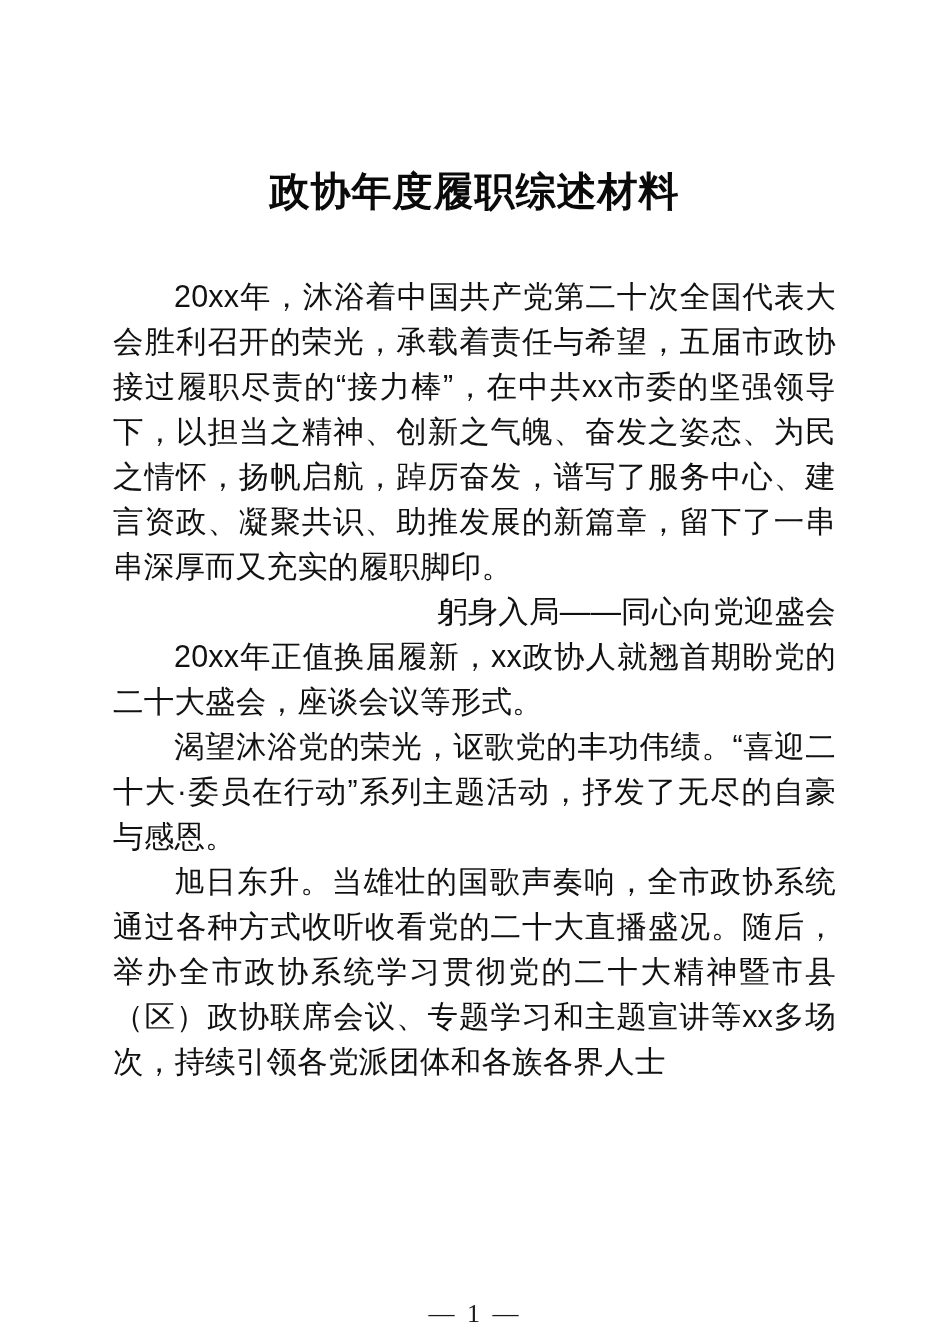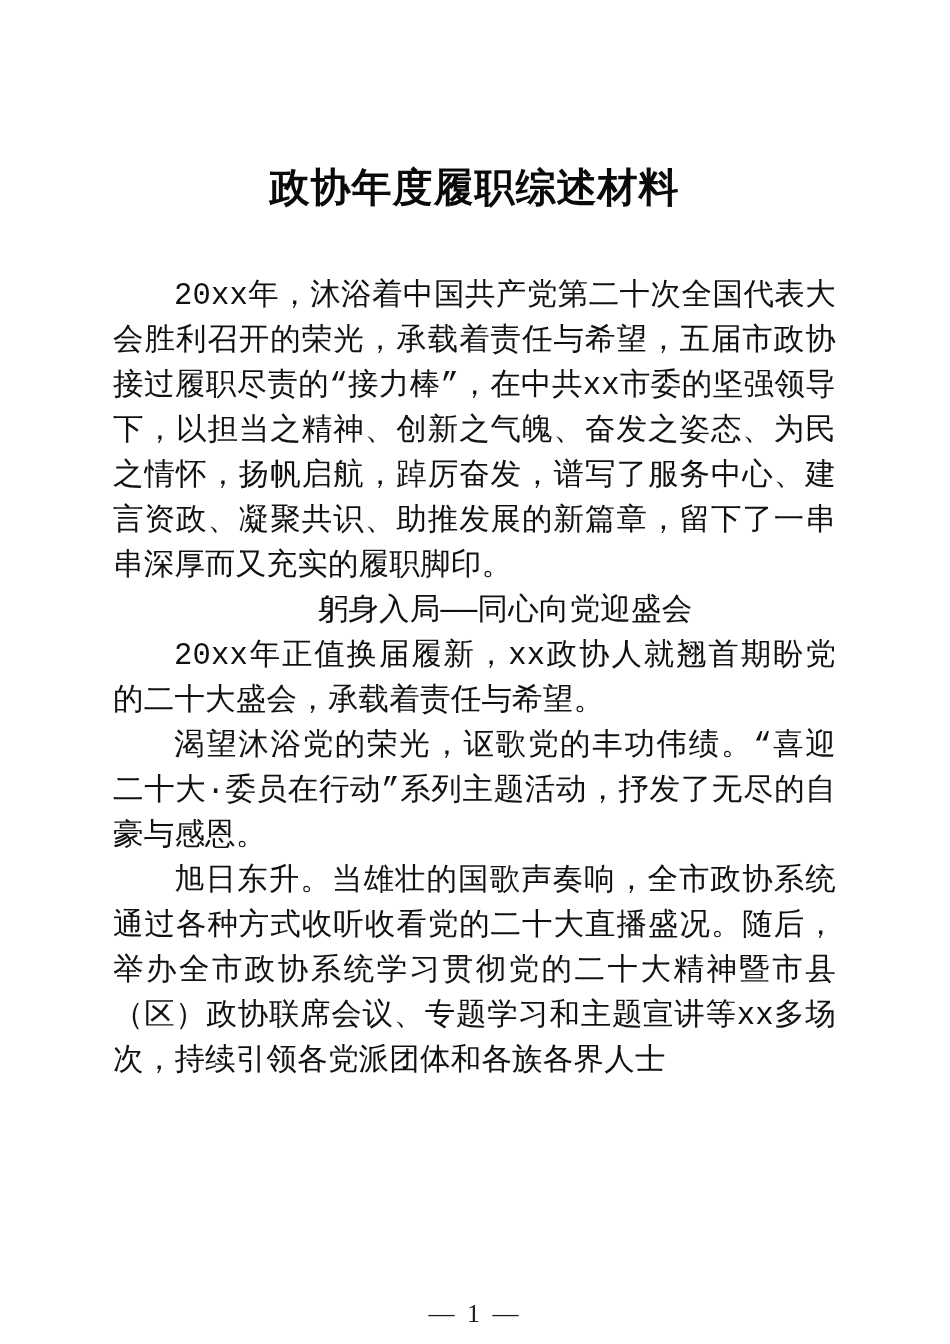--- a/index.html
+++ b/index.html
@@ -36,54 +36,54 @@
 
   
   .doc-title {
     margin: 0;
     padding: 0;
     position: absolute;
     left: 0;
     top: 166px;
     width: 723px;
     text-align: center;
-    font-family: Liberation Mono, monospace;
+    font-family: Liberation Sans, sans-serif;
     font-size: 40px;
     font-weight: bold;
     line-height: 50px;
     letter-spacing: 1px;
     color: #0a0a0a;
     white-space: nowrap;
   }
 
   
   .body-block {
     position: absolute;
     left: 0;
     top: 274px;
     width: 723px;
   }
 
   .para {
     margin: 0;
     padding: 0;
-    font-family: Liberation Mono, monospace;
+    font-family: Liberation Sans, sans-serif;
     font-size: 30.5px;
     line-height: 45px;
     text-align: justify;
     text-justify: inter-ideograph;
     text-indent: 2em;
     letter-spacing: 0.2px;
     color: #111111;
     word-break: break-all;
     overflow-wrap: break-word;
   }
 
   .para.no-justify {
-    text-align: center;
+    text-align: right;
   }
 
   
   .page-footer {
     position: absolute;
     left: 0;
     top: 1297px;
     width: 950px;
     text-align: center;
     font-family: "Liberation Serif", "DejaVu Serif", serif;
@@ -101,21 +101,21 @@
   <div class="content">
 
     <h1 class="doc-title">政协年度履职综述材料</h1>
 
     <div class="body-block">
 
       <p class="para">20xx年，沐浴着中国共产党第二十次全国代表大会胜利召开的荣光，承载着责任与希望，五届市政协接过履职尽责的“接力棒”，在中共xx市委的坚强领导下，以担当之精神、创新之气魄、奋发之姿态、为民之情怀，扬帆启航，踔厉奋发，谱写了服务中心、建言资政、凝聚共识、助推发展的新篇章，留下了一串串深厚而又充实的履职脚印。</p>
 
       <p class="para no-justify">躬身入局——同心向党迎盛会</p>
 
-      <p class="para">20xx年正值换届履新，xx政协人就翘首期盼党的二十大盛会，承载着责任与希望。</p>
+      <p class="para">20xx年正值换届履新，xx政协人就翘首期盼党的二十大盛会，座谈会议等形式。</p>
 
 
       <p class="para">渴望沐浴党的荣光，讴歌党的丰功伟绩。“喜迎二十大·委员在行动”系列主题活动，抒发了无尽的自豪与感恩。</p>
 
       <p class="para">旭日东升。当雄壮的国歌声奏响，全市政协系统通过各种方式收听收看党的二十大直播盛况。随后，举办全市政协系统学习贯彻党的二十大精神暨市县（区）政协联席会议、专题学习和主题宣讲等xx多场次，持续引领各党派团体和各族各界人士</p>
 
     </div>
   </div>
 
   <div class="page-footer">— 1 —</div>

